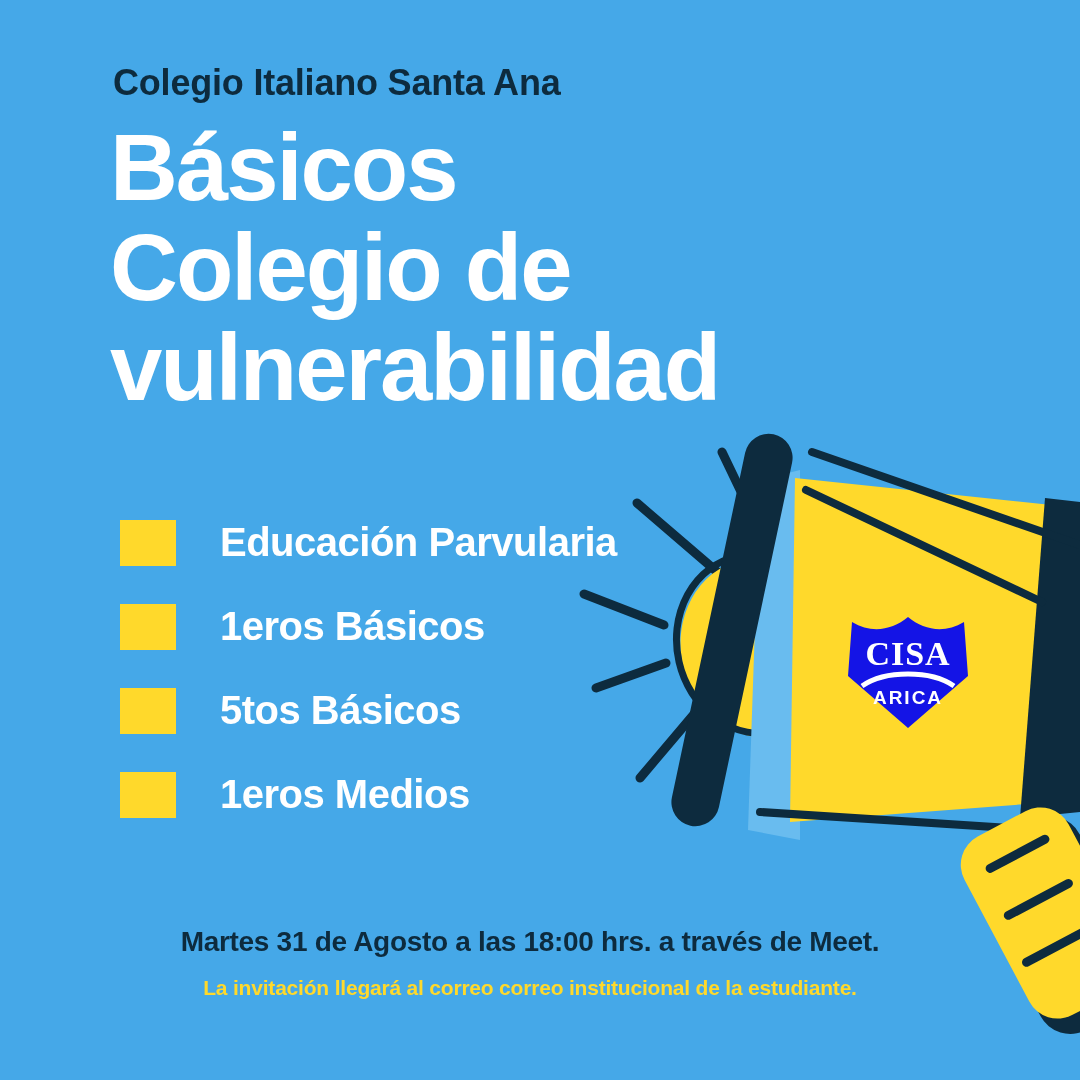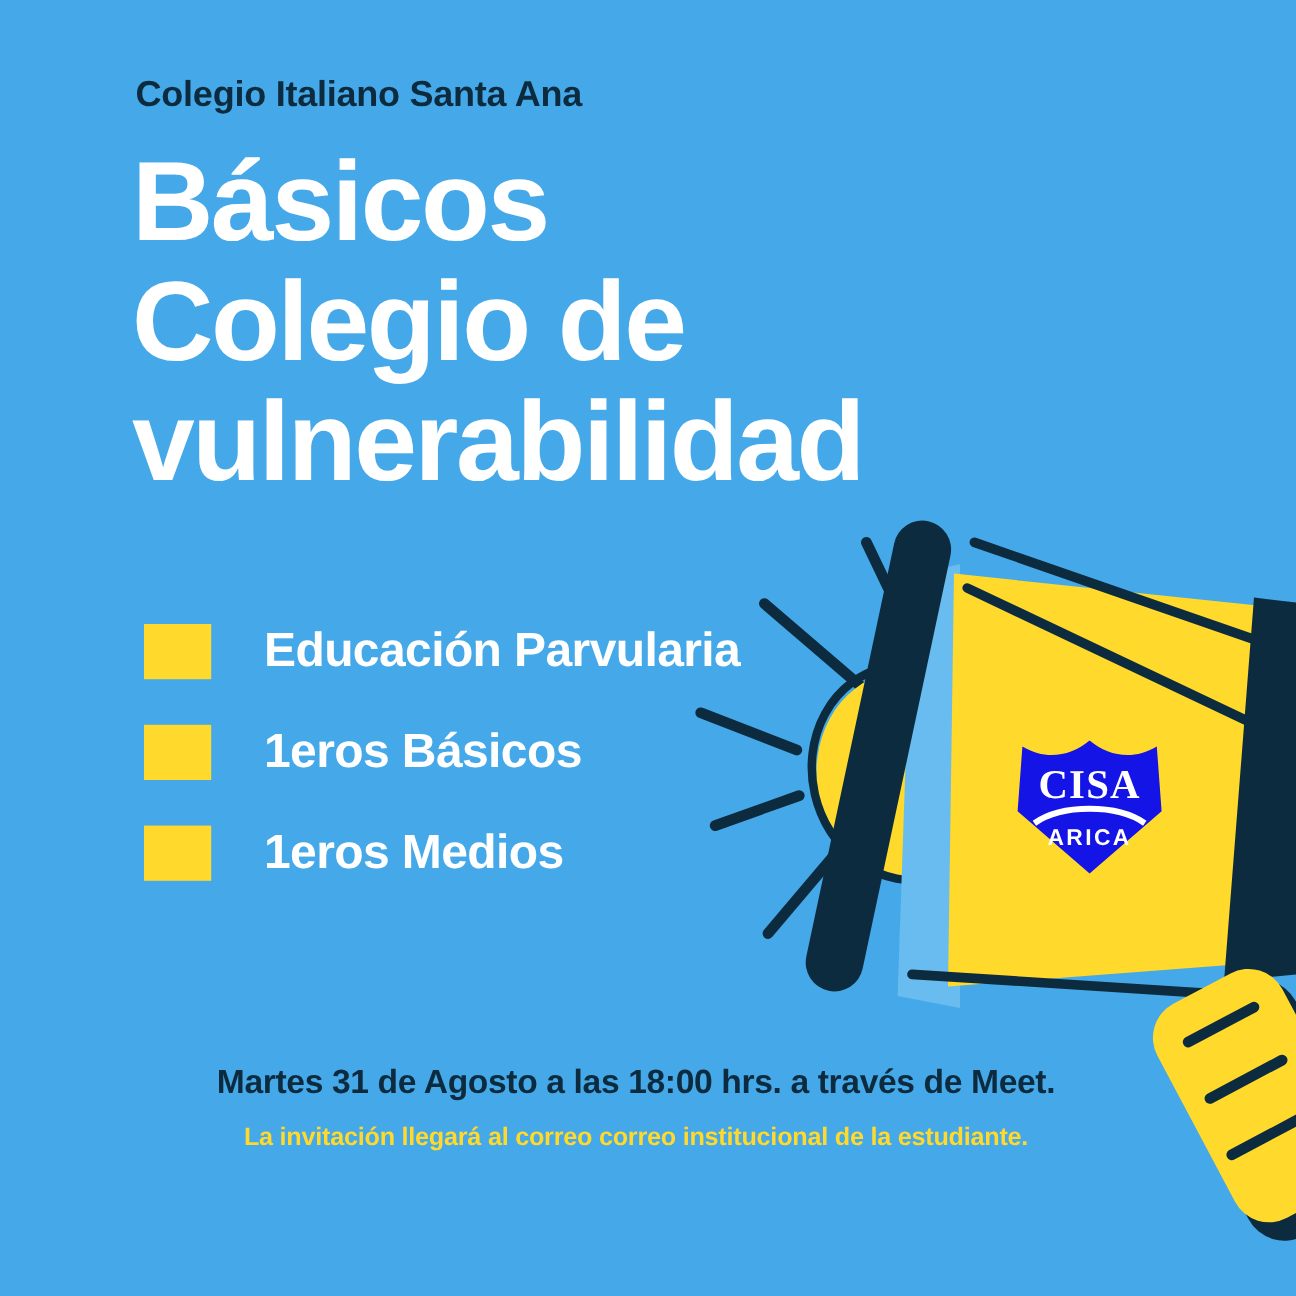--- a/index.html
+++ b/index.html
@@ -26,21 +26,21 @@
   }
   
   #content{
     position:absolute;
     left:0;top:0;
     width:1080px;height:1080px;
   }
   .org-name{
     position:absolute;
     left:113px;top:62px;
-    font-size:30px;
+    font-size:36px;
     font-weight:600;
     color:#0D2B3E;
     letter-spacing:-0.2px;
     white-space:nowrap;
   }
   .headline{
     position:absolute;
     left:110px;top:118px;
     width:860px;
     font-size:94px;
@@ -85,20 +85,21 @@
     width:880px;
     text-align:center;
   }
   .footer-date{
     font-size:28px;
     line-height:44px;
     font-weight:bold;
     color:#0D2B3E;
     letter-spacing:-0.3px;
     white-space:nowrap;
+    margin-top:40px;
   }
   .footer-note{
     font-size:21px;
     line-height:48px;
     font-weight:bold;
     color:#FFD92B;
     letter-spacing:-0.2px;
     padding:0 28px;
   }
 </style>
@@ -168,20 +169,24 @@
       <div class="bullet-row">
         <span class="bullet-box"></span>
         <span class="bullet-label">Educación Parvularia</span>
       </div>
       <div class="bullet-row">
         <span class="bullet-box"></span>
         <span class="bullet-label">1eros Básicos</span>
       </div>
       <div class="bullet-row">
         <span class="bullet-box"></span>
+        <span class="bullet-label">5tos Básicos</span>
+      </div>
+      <div class="bullet-row">
+        <span class="bullet-box"></span>
         <span class="bullet-label">1eros Medios</span>
       </div>
     </div>
 
     <div class="footer">
       <div class="footer-date">Martes 31 de Agosto a las 18:00 hrs. a través de Meet.</div>
       <div class="footer-note">La invitación llegará al correo correo institucional de la estudiante.</div>
     </div>
 
   </div>

